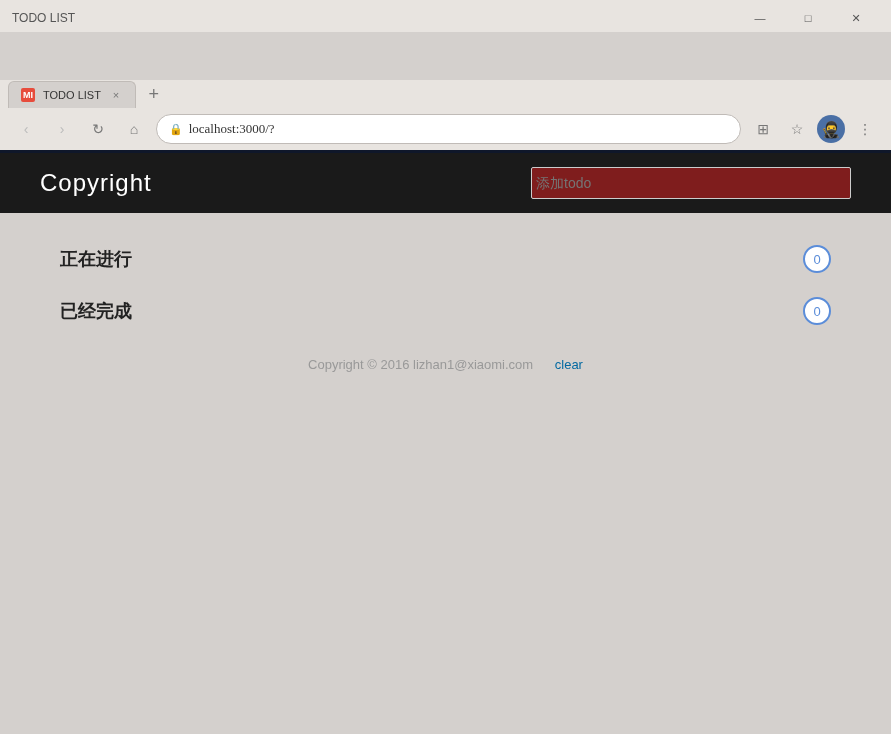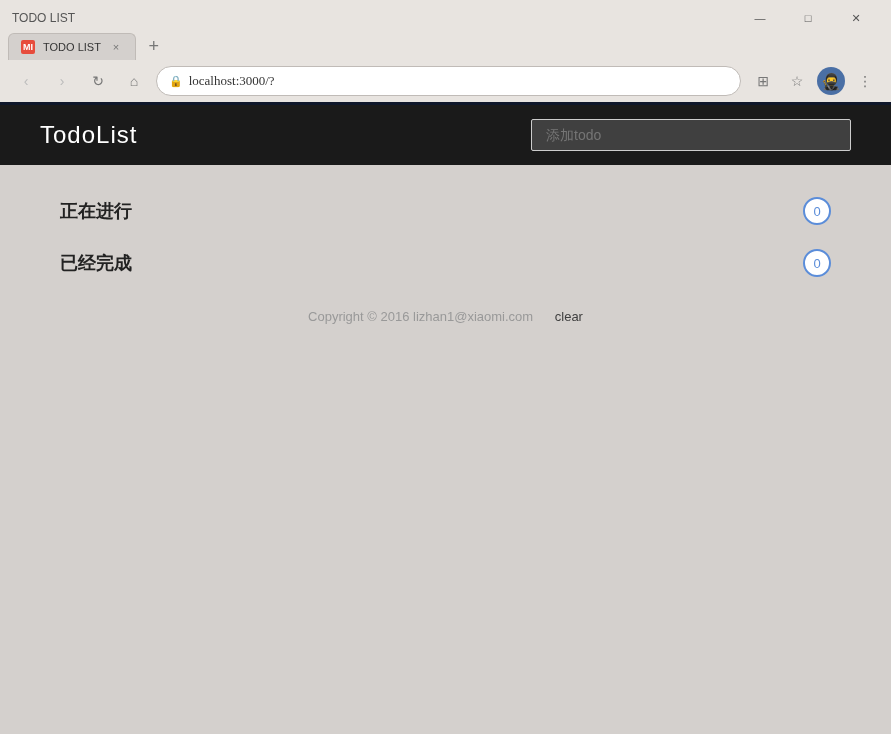--- a/index.html
+++ b/index.html
@@ -10,20 +10,21 @@
       min-height: 734px;
       display: flex;
       flex-direction: column;
     }
 
     
     .browser-chrome {
       background: #e8e4e0;
       border-bottom: 3px solid #0f172a;
       user-select: none;
+      margin-top: 48px;
     }
 
     .tabs-bar {
       display: flex;
       align-items: flex-end;
       padding: 0 8px;
     }
 
     .tab {
       display: flex;
@@ -194,26 +195,26 @@
       color: white;
       font-size: 24px;
       font-weight: 500;
       letter-spacing: 1px;
     }
 
     .todo-input {
       margin-left: auto;
       width: 320px;
       height: 32px;
-      padding: 4px 14px;
+      padding: 4px 4px;
       border: 1px solid #ccc;
       border-radius: 2px;
       font-size: 14px;
       outline: none;
-      background: #404040;
+      background: #7f1d1d;
       color: #999;
     }
 
     .app-content {
       padding: 20px 60px;
     }
 
     .section-row {
       display: flex;
       align-items: center;
@@ -242,21 +243,21 @@
     }
 
     .footer {
       text-align: center;
       padding: 20px;
       font-size: 13px;
       color: #999;
     }
 
     .footer-clear {
-      color: #404040;
+      color: #0369a1;
       cursor: pointer;
       margin-left: 18px;
     }
 
     
     .win-title-area {
       display: flex;
       align-items: center;
       padding: 4px 12px 0;
       height: 32px;
@@ -330,21 +331,21 @@
         <span style="font-size:16px;">🥷</span>
       </div>
       <button class="browser-action-btn">⋮</button>
     </div>
   </div>
 </div>
 
 <div class="app-container">
 
   <div class="app-header">
-    <span class="app-title">TodoList</span>
+    <span class="app-title">Copyright</span>
     <input class="todo-input" type="text" placeholder="添加todo" style="">
   </div>
 
   <div class="app-content">
 
     <div class="section-row">
       <span class="section-label">正在进行</span>
       <div class="section-count">0</div>
     </div>
 

